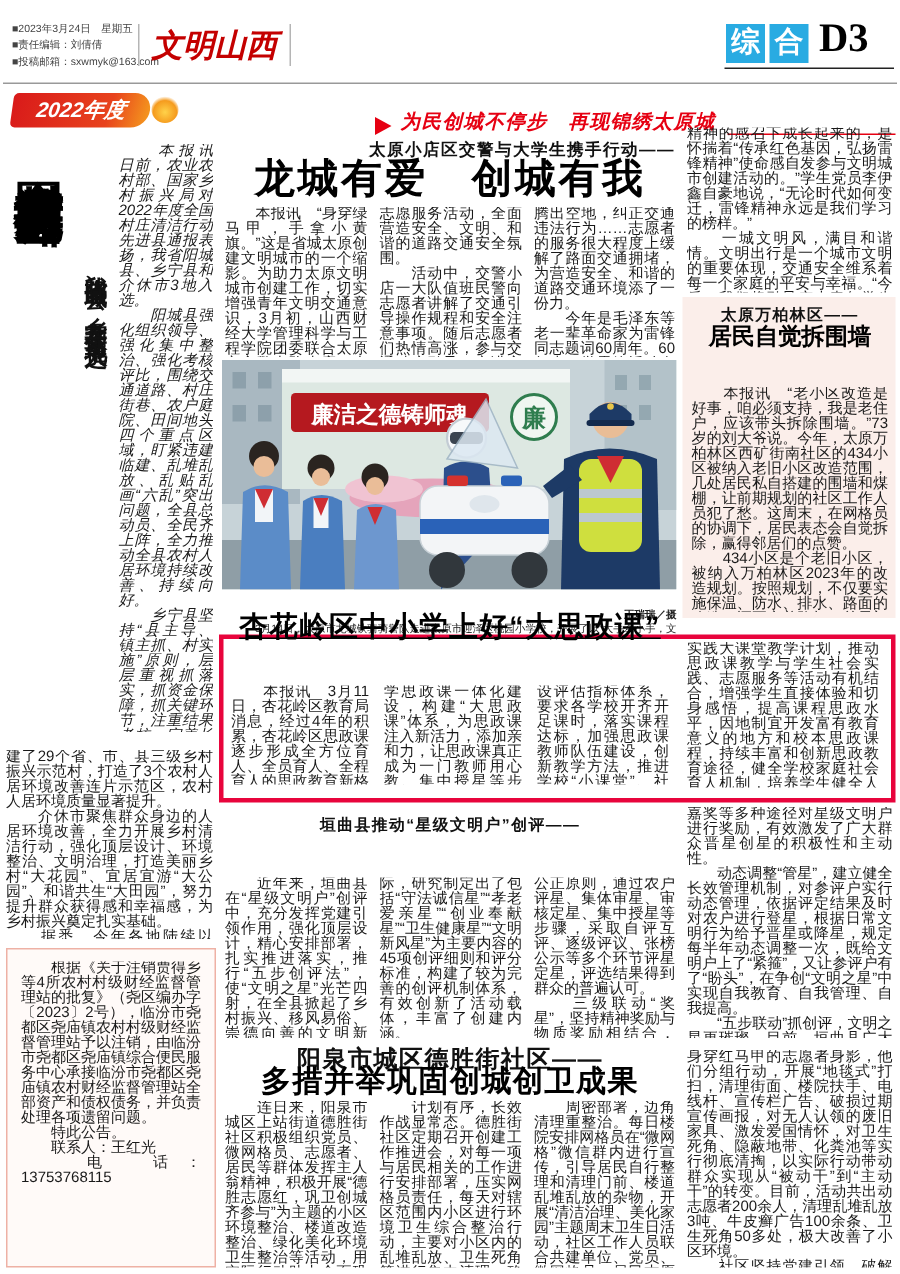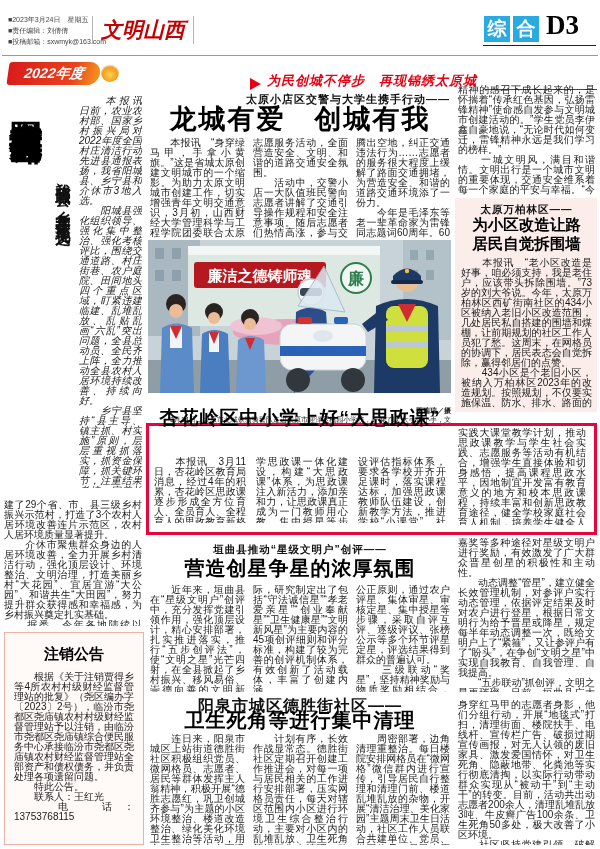--- a/index.html
+++ b/index.html
@@ -73,21 +73,20 @@
   <div class="abs vsub" style="left:56px;top:172px;height:322px;">我省阳城县、乡宁县和介休市三地入选</div>
 
   <div class="abs col" style="left:79px;top:96px;width:63px;height:392px;font-style:italic;">　　本报讯　日前，农业农村部、国家乡村振兴局对2022年度全国村庄清洁行动先进县通报表扬，我省阳城县、乡宁县和介休市3地入选。
 　　阳城县强化组织领导、强化集中整治、强化考核评比，围绕交通道路、村庄街巷、农户庭院、田间地头四个重点区域，盯紧违建临建、乱堆乱放、乱贴乱画“六乱”突出问题，全县总动员、全民齐上阵，全力推动全县农村人居环境持续改善、持续向好。
 　　乡宁县坚持“县主导、镇主抓、村实施”原则，层层重视抓落实，抓资金保障，抓关键环节，注重结果考核，完善长效机制，深入开展村庄清洁行动，创</div>
   <div class="abs col" style="left:4px;top:500px;width:138px;height:126px;">建了29个省、市、县三级乡村振兴示范村，打造了3个农村人居环境改善连片示范区，农村人居环境质量显著提升。
 　　介休市聚焦群众身边的人居环境改善，全力开展乡村清洁行动，强化顶层设计、环境整治、文明治理，打造美丽乡村“大花园”、宜居宜游“大公园”、和谐共生“大田园”，努力提升群众获得感和幸福感，为乡村振兴奠定扎实基础。
 　　据悉，今年各地陆续以《农村人居环境整治提升五年行动方案（2021—2025年）》为指引，聚焦家美、院美、村美、风尚美、心里美“五美”共建的主题，与爱国卫生运动、美丽宜居村庄创建示范、疫情常态化防控等相结合，持续压茬推进村庄清洁行动四季战役，进一步拓展深化行动内涵、美化提升村容村貌，不断提升人居环境舒适度，加快建设宜居宜业和美乡村。（王秀娟）</div>
 
   <div class="abs notice" style="left:4px;top:632px;width:138px;height:211px;">
-    <div class="notice-title" style="margin-top:12px;">注销公告</div>
     <div class="col" style="margin:8px 9px 0 9px;height:170px;">　　根据《关于注销贾得乡等4所农村村级财经监督管理站的批复》（尧区编办字〔2023〕2号），临汾市尧都区尧庙镇农村村级财经监督管理站予以注销，由临汾市尧都区尧庙镇综合便民服务中心承接临汾市尧都区尧庙镇农村财经监督管理站全部资产和债权债务，并负责处理各项遗留问题。
 　　特此公告。
 　　联系人：王红光
 　　电　话：13753768115</div>
   </div>
 
   <div class="abs slogan" style="left:250px;top:72px;width:347px;">
     <span class="slogan-tri"></span>
     <span class="slogan-txt">为民创城不停步　再现锦绣太原城</span>
     <span class="slogan-line"></span>
@@ -174,41 +173,39 @@
 
   <div class="abs redbox" style="left:146px;top:423px;width:445px;height:106px;"></div>
   <div class="abs h-box" style="left:152px;top:405px;width:296px;text-decoration:underline;">杏花岭区中小学上好“大思政课”</div>
   <div class="abs col" style="left:154px;top:457px;width:92px;height:66px;">　　本报讯　3月11日，杏花岭区教育局消息，经过4年的积累，杏花岭区思政课逐步形成全方位育人、全员育人、全程育人的思政教育新格局。今后，杏花岭区教育局将推进大中小</div>
   <div class="abs col" style="left:256px;top:457px;width:92px;height:66px;">学思政课一体化建设，构建“大思政课”体系，为思政课注入新活力，添加亲和力，让思政课真正成为一门教师用心教、集中授星等步骤。
 　　杏花岭区把思政建设情况纳入学校办学质量和学科建</div>
   <div class="abs col" style="left:358px;top:457px;width:88px;height:66px;">设评估指标体系，要求各学校开齐开足课时，落实课程达标，加强思政课教师队伍建设，创新教学方法，推进学校“小课堂”、社会“大课堂”和网络“云课堂”协同育人，中小学校要制订社会</div>
   <div class="abs col" style="left:458px;top:428px;width:128px;height:97px;">实践大课堂教学计划，推动思政课教学与学生社会实践、志愿服务等活动有机结合，增强学生直接体验和切身感悟，提高课程思政水平，因地制宜开发富有教育意义的地方和校本思政课程，持续丰富和创新思政教育途径，健全学校家庭社会育人机制，培养学生健全人格和积极向上的心理品质，加强校园文化建设，优化校园环境，引导学生正确识网用网，自觉抵制“饭圈”“黑界”“祖安”等不良网络文化侵蚀。（张晓丽）</div>
 
   <div class="abs kicker" style="left:150px;top:543px;width:300px;font-size:10.5px;">垣曲县推动“星级文明户”创评——</div>
-  <div class="abs h-mid" style="left:150px;top:555px;width:300px;">营造创星争星的浓厚氛围</div>
   <div class="abs col" style="left:150px;top:585px;width:95px;height:107px;">　　近年来，垣曲县在“星级文明户”创评中，充分发挥党建引领作用，强化顶层设计，精心安排部署，扎实推进落实，推行“五步创评法”，使“文明之星”光芒四射，在全县掀起了乡村振兴、移风易俗、崇德向善的文明新风。
 　　因地制宜“设星”，结合农村工作实</div>
   <div class="abs col" style="left:253px;top:585px;width:95px;height:107px;">际，研究制定出了包括“守法诚信星”“孝老爱亲星”“创业奉献星”“卫生健康星”“文明新风星”为主要内容的45项创评细则和评分标准，构建了较为完善的创评机制体系，有效创新了活动载体，丰富了创建内涵。
 　　逐级程序“评星”，坚持公开、公平、</div>
   <div class="abs col" style="left:356px;top:585px;width:94px;height:107px;">公正原则，通过农户评星、集体审星、审核定星、集中授星等步骤，采取自评互评、逐级评议、张榜公示等多个环节评星定星，评选结果得到群众的普遍认可。
 　　三级联动“奖星”，坚持精神奖励与物质奖励相结合，县、乡、村三级都出台相应奖励办法，一方面“给面子”，在家门</div>
   <div class="abs col" style="left:458px;top:538px;width:137px;height:154px;">嘉奖等多种途径对星级文明户进行奖励，有效激发了广大群众晋星创星的积极性和主动性。
 　　动态调整“管星”，建立健全长效管理机制，对参评户实行动态管理，依据评定结果及时对农户进行登星，根据日常文明行为给予晋星或降星，规定每半年动态调整一次，既给文明户上了“紧箍”，又让参评户有了“盼头”，在争创“文明之星”中实现自我教育、自我管理、自我提高。
 　　“五步联动”抓创评，文明之星更璀璨。目前，垣曲县广大农户积极主动参与推进“文明乡风、良好家风、淳朴民风”建设，形成以星为荣、创星争星的浓厚氛围。一幅“产业兴旺、生态宜居、乡风文明、治理有效、生活富裕”的壮美画卷正在垣曲大地徐徐展开。　王亚坤</div>
 
   <div class="abs kicker" style="left:150px;top:696px;width:300px;font-size:16px;">阳泉市城区德胜街社区——</div>
-  <div class="abs h-mid" style="left:150px;top:707px;width:300px;">卫生死角等进行集中清理</div>
+  <div class="abs h-mid" style="left:150px;top:707px;width:300px;">多措并举巩固创城创卫成果</div>
   <div class="abs col" style="left:150px;top:734px;width:95px;height:111px;">　　连日来，阳泉市城区上站街道德胜街社区积极组织党员、微网格员、志愿者、居民等群体发挥主人翁精神，积极开展“德胜志愿红，巩卫创城齐参与”为主题的小区环境整治、楼道改造整治、绿化美化环境卫生整治等活动，用实际行动助力全面巩固国家卫生城市创建成果，助力全国文明城市创建工作。</div>
   <div class="abs col" style="left:253px;top:734px;width:95px;height:111px;">　　计划有序，长效作战显常态。德胜街社区定期召开创建工作推进会，对每一项与居民相关的工作进行安排部署，压实网格员责任，每天对辖区范围内小区进行环境卫生综合整治行动，主要对小区内的乱堆乱放、卫生死角等进行集中清理，确保辖区群众拥有卫生整洁、干净有序、文明知礼的生活环境。</div>
   <div class="abs col" style="left:356px;top:734px;width:94px;height:111px;">　　周密部署，边角清理重整治。每日楼院安排网格员在“微网格”微信群内进行宣传，引导居民自行整理和清理门前、楼道乱堆乱放的杂物，开展“清洁治理、美化家园”主题周末卫生日活动，社区工作人员联合共建单位、党员、微网格员、居民志愿者对小区环境、楼道进行更加细化的清理，在小区居民楼楼道、沿街商铺、绿化带等位置都能看到</div>
   <div class="abs col" style="left:458px;top:700px;width:137px;height:145px;">身穿红马甲的志愿者身影，他们分组行动，开展“地毯式”打扫，清理街面、楼院扶手、电线杆、宣传栏广告、破损过期宣传画报，对无人认领的废旧家具、激发爱国情怀，对卫生死角、隐蔽地带、化粪池等实行彻底清掏，以实际行动带动群众实现从“被动干”到“主动干”的转变。目前，活动共出动志愿者200余人，清理乱堆乱放3吨、牛皮癣广告100余条、卫生死角50多处，极大改善了小区环境。
 　　社区坚持党建引领，破解老旧小区管理难题，持续推进小区环境整治与文明城市创建相结合，推动创建工作落实落细，带动居民摒弃陋习，形成人人参与、人人支持的浓厚创建氛围。　蕊　捷</div>
 
   <div class="abs pinkpanel" style="left:455px;top:198px;width:142px;height:214px;"></div>
   <div class="abs kicker" style="left:458px;top:203px;width:137px;font-size:10.5px;">太原万柏林区——</div>
   <div class="abs h-right" style="left:458px;top:215px;width:137px;">
-    <div>为小区改造让路</div>
     <div>居民自觉拆围墙</div>
   </div>
   <div class="abs col" style="left:461px;top:258px;width:131px;height:150px;">　　本报讯　“老小区改造是好事，咱必须支持，我是老住户，应该带头拆除围墙。”73岁的刘大爷说。今年，太原万柏林区西矿街南社区的434小区被纳入老旧小区改造范围，几处居民私自搭建的围墙和煤棚，让前期规划的社区工作人员犯了愁。这周末，在网格员的协调下，居民表态会自觉拆除，赢得邻居们的点赞。
 　　434小区是个老旧小区，被纳入万柏林区2023年的改造规划。按照规划，不仅要实施保温、防水、排水、路面的改造，还要完善路灯、单元门等基础设施。前期，社区网格员摸排发现，公共空地上有几处违建。网格员挨个上门协调，居民都很理解和支持，痛快签下拆除承诺书，保证在规定时间内完成自拆。刘大爷率先签字并带头拆掉了围墙，腾出空地。“改造是为了让我们住得更舒适，不能光图自己方便，拖了大伙的后腿。”（李涛）</div>
 
 </div>
 
 </body></html>

